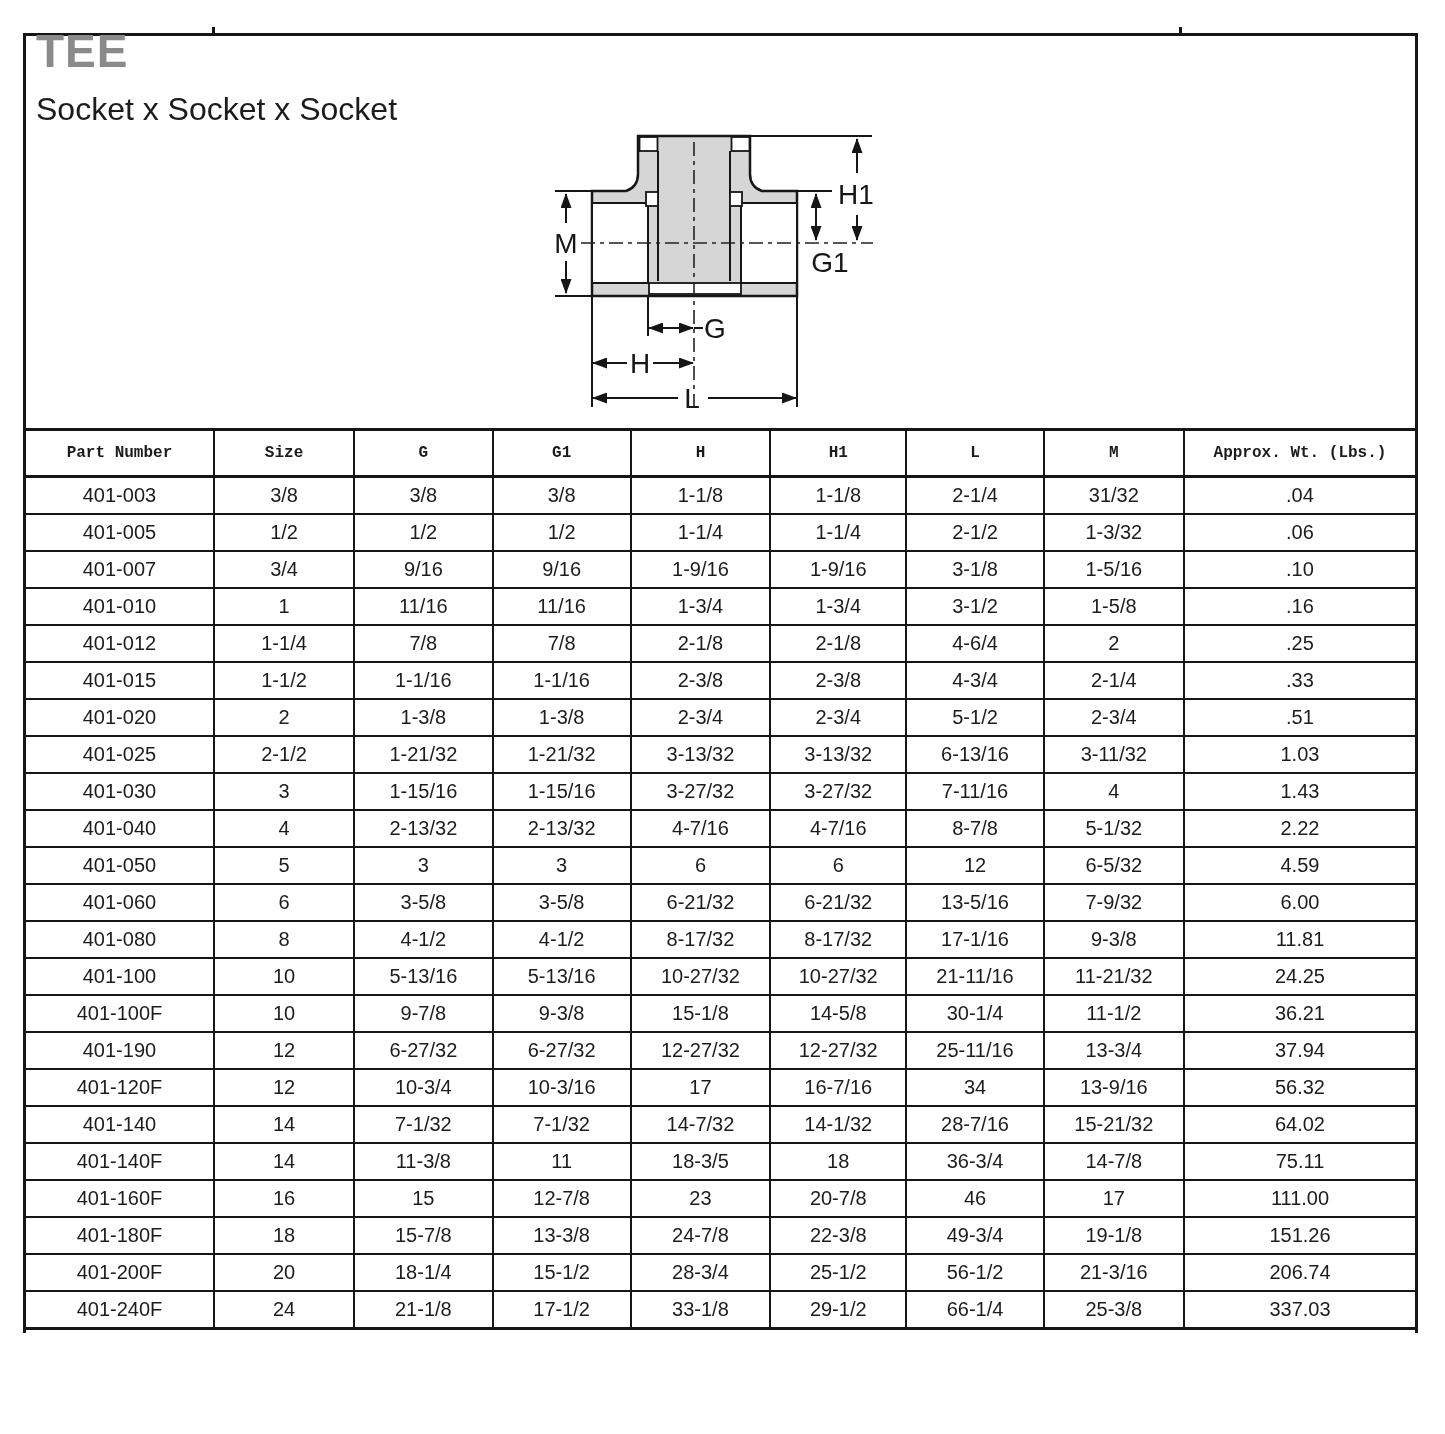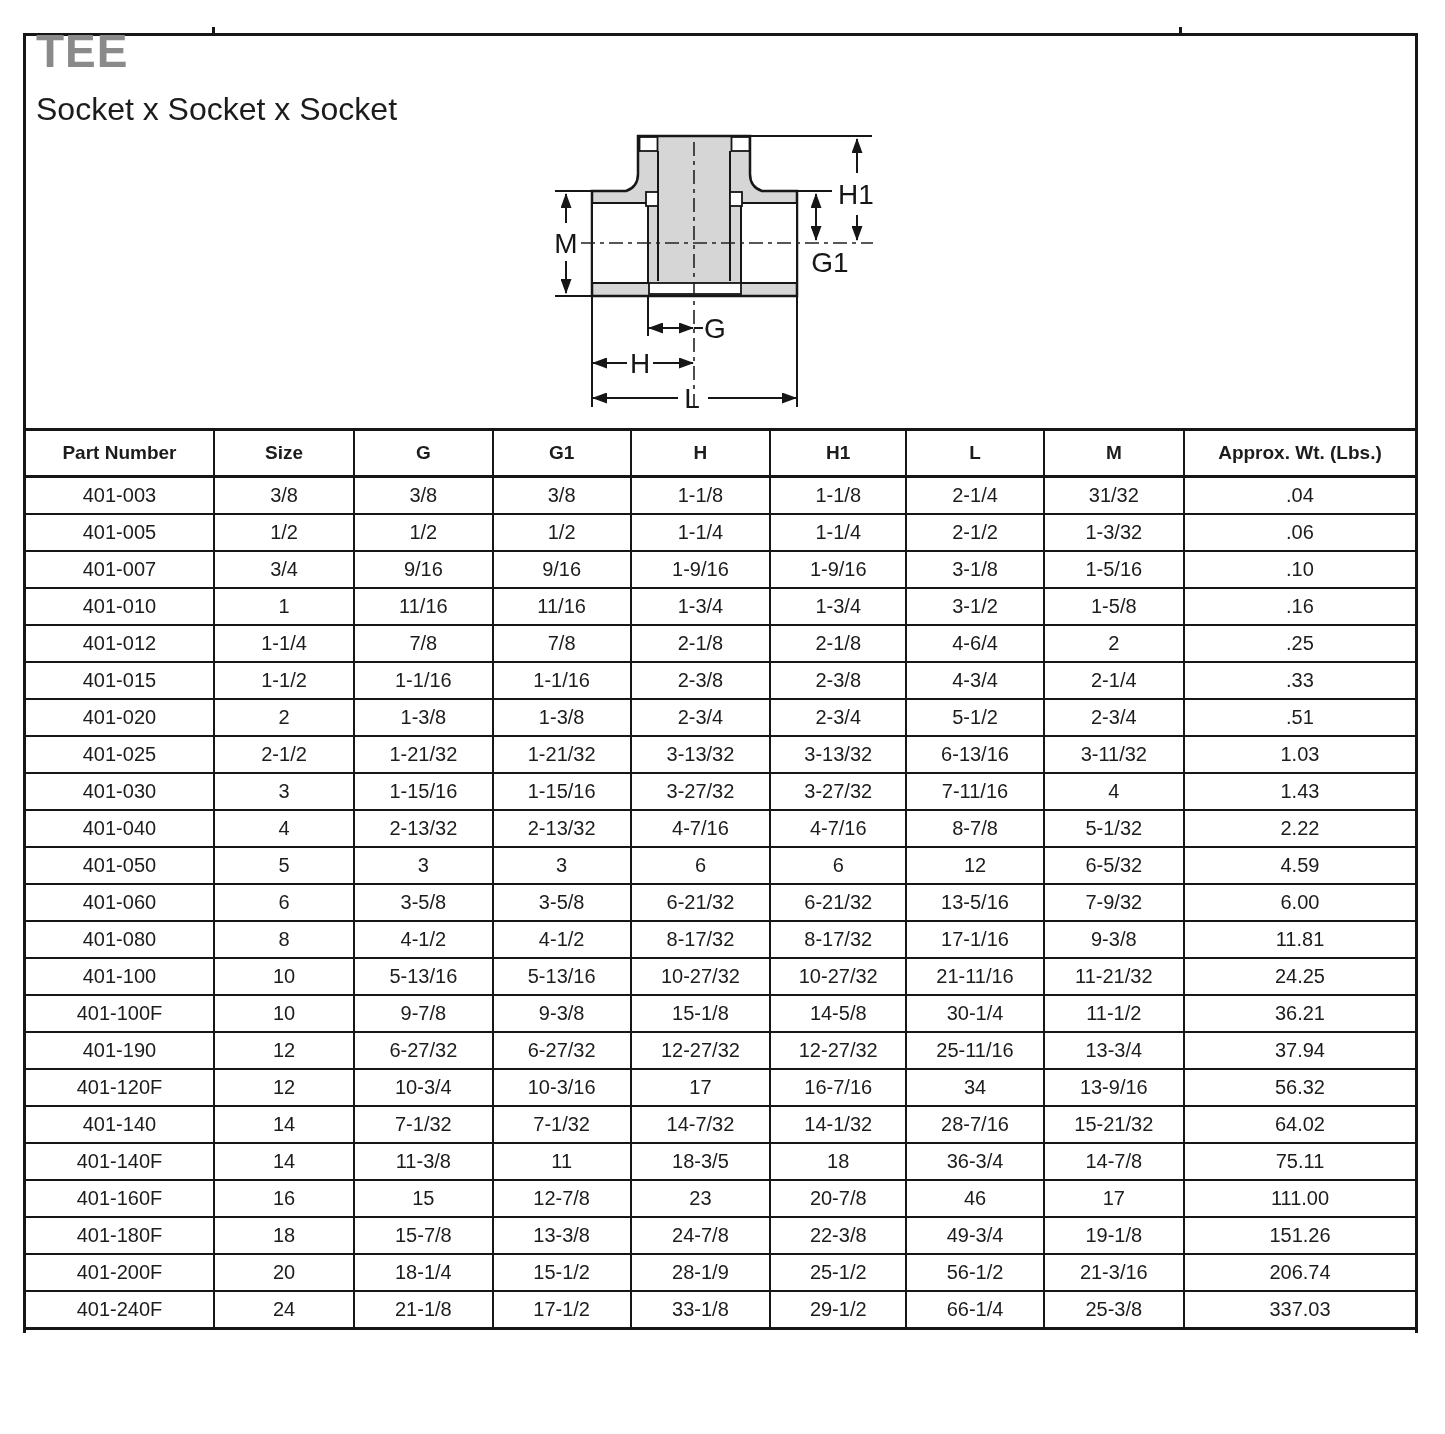--- a/index.html
+++ b/index.html
@@ -63,23 +63,24 @@
   .spec-table th, .spec-table td {
     border: 2px solid #161616;
     text-align: center;
     vertical-align: middle;
     color: #1c1c1c;
     padding: 0 2px;
     overflow: hidden;
     white-space: nowrap;
   }
   .spec-table th {
-    font-size: 19px;
+    font-size: 16px;
     font-weight: bold;
     height: 44px;
+    font-family: Liberation Mono, monospace;
   }
   .spec-table td {
     font-size: 20px;
     font-weight: normal;
     height: 35px;
   }
   .spec-table { border: 3px solid #161616; }
   .spec-table thead tr { border-bottom: 3px solid #161616; }
 
   
@@ -426,21 +427,21 @@
           <td>22-3/8</td>
           <td>49-3/4</td>
           <td>19-1/8</td>
           <td>151.26</td>
         </tr>
         <tr>
           <td>401-200F</td>
           <td>20</td>
           <td>18-1/4</td>
           <td>15-1/2</td>
-          <td>28-1/9</td>
+          <td>28-3/4</td>
           <td>25-1/2</td>
           <td>56-1/2</td>
           <td>21-3/16</td>
           <td>206.74</td>
         </tr>
         <tr>
           <td>401-240F</td>
           <td>24</td>
           <td>21-1/8</td>
           <td>17-1/2</td>

